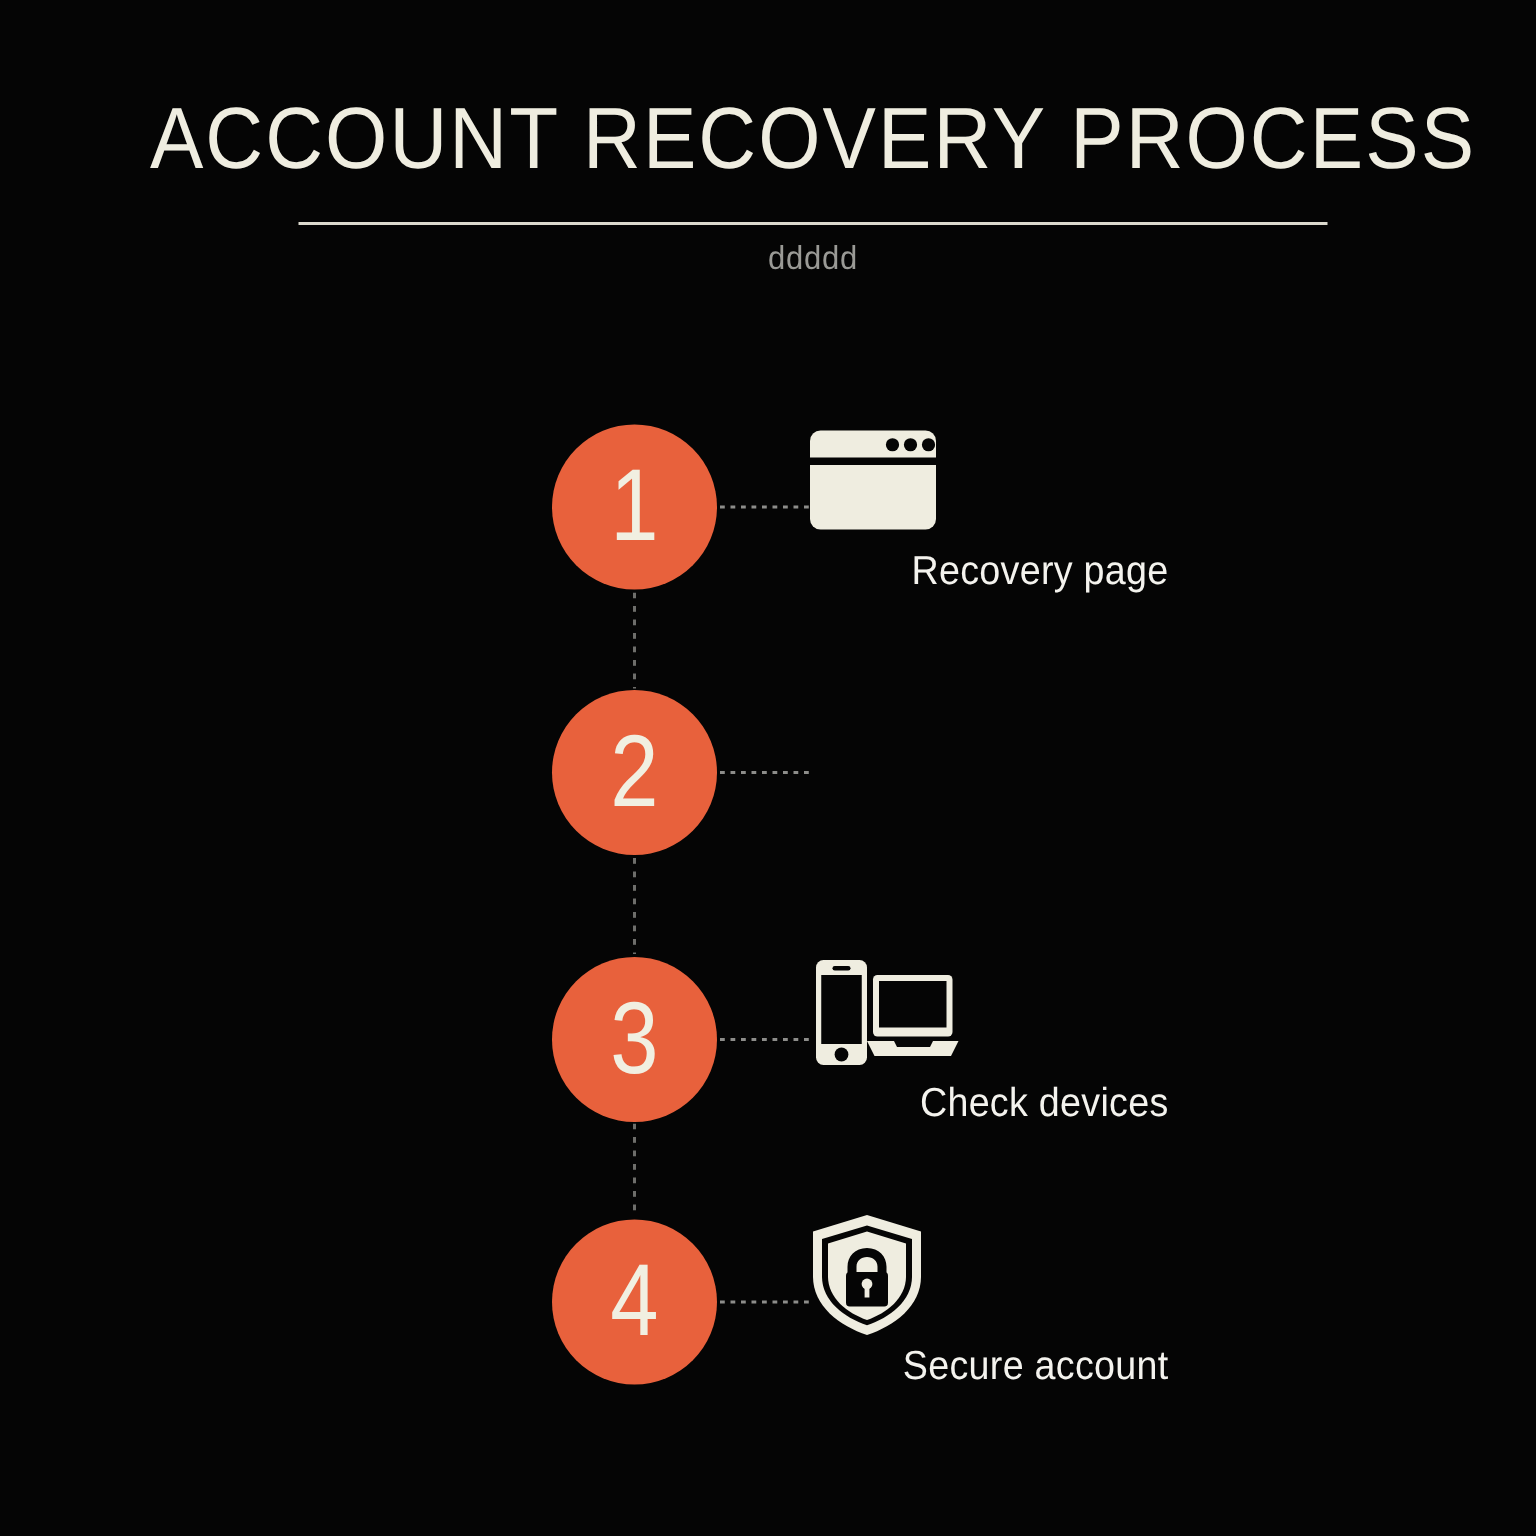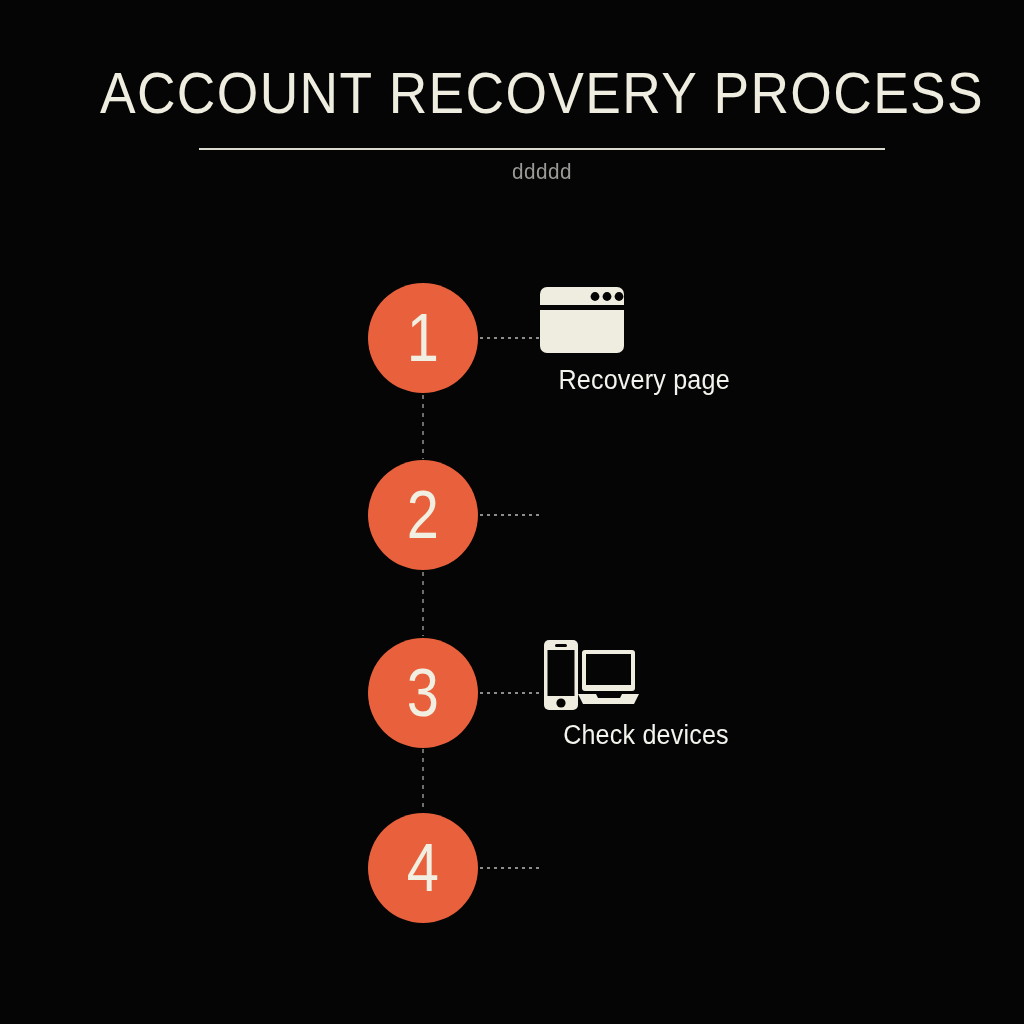--- a/index.html
+++ b/index.html
@@ -118,21 +118,21 @@
   .v-1 { top: 112px; height: 64px; }
   .v-2 { top: 289px; height: 64px; }
   .v-3 { top: 466px; height: 62px; }
 
   
   .icon-block {
     position: absolute;
     left: 500px;
     top: -4px;
     width: 300px;
-    text-align: center;
+    text-align: right;
   }
   .icon-holder {
     height: 82px;
     display: flex;
     align-items: center;
     justify-content: flex-start;
     padding-left: 38px;
     box-sizing: border-box;
   }
   .label {
@@ -216,16 +216,30 @@
         </div>
         <div class="label label-3">Check devices</div>
       </div>
     </div>
 
     <div class="step step-4">
       <div class="circle">
         <span class="circle-num">4</span>
       </div>
       <div class="h-connector"></div>
+      <div class="icon-block">
+        <div class="icon-holder">
+          <svg width="80" height="84" viewBox="0 0 80 84" aria-hidden="true">
+            <path d="M40 2 L76 13 L76 43 C76 63 58 76 40 82 C22 76 4 63 4 43 L4 13 Z" fill="#EFEDE0"></path>
+            <path d="M40 9 L70 18 L70 43 C70 59.5 55 70.5 40 75.5 C25 70.5 10 59.5 10 43 L10 18 Z" fill="#050505"></path>
+            <path d="M40 13 L66 21 L66 43 C66 57.5 53 67.5 40 72 C27 67.5 14 57.5 14 43 L14 21 Z" fill="#EFEDE0"></path>
+            <path d="M40 24 C32 24 27 29.5 27 36.5 L27 41 L33 41 L33 36.5 C33 32.5 36 30 40 30 C44 30 47 32.5 47 36.5 L47 41 L53 41 L53 36.5 C53 29.5 48 24 40 24 Z" fill="#050505"></path>
+            <rect x="26" y="40" width="28" height="23" rx="2.5" ry="2.5" fill="#050505"></rect>
+            <circle cx="40" cy="48" r="3.6" fill="#EFEDE0"></circle>
+            <rect x="38.4" y="49" width="3.2" height="8" fill="#EFEDE0"></rect>
+          </svg>
+        </div>
+        <div class="label label-4">Secure account</div>
+      </div>
     </div>
 
   </div>
 </div>
 
 </body></html>

